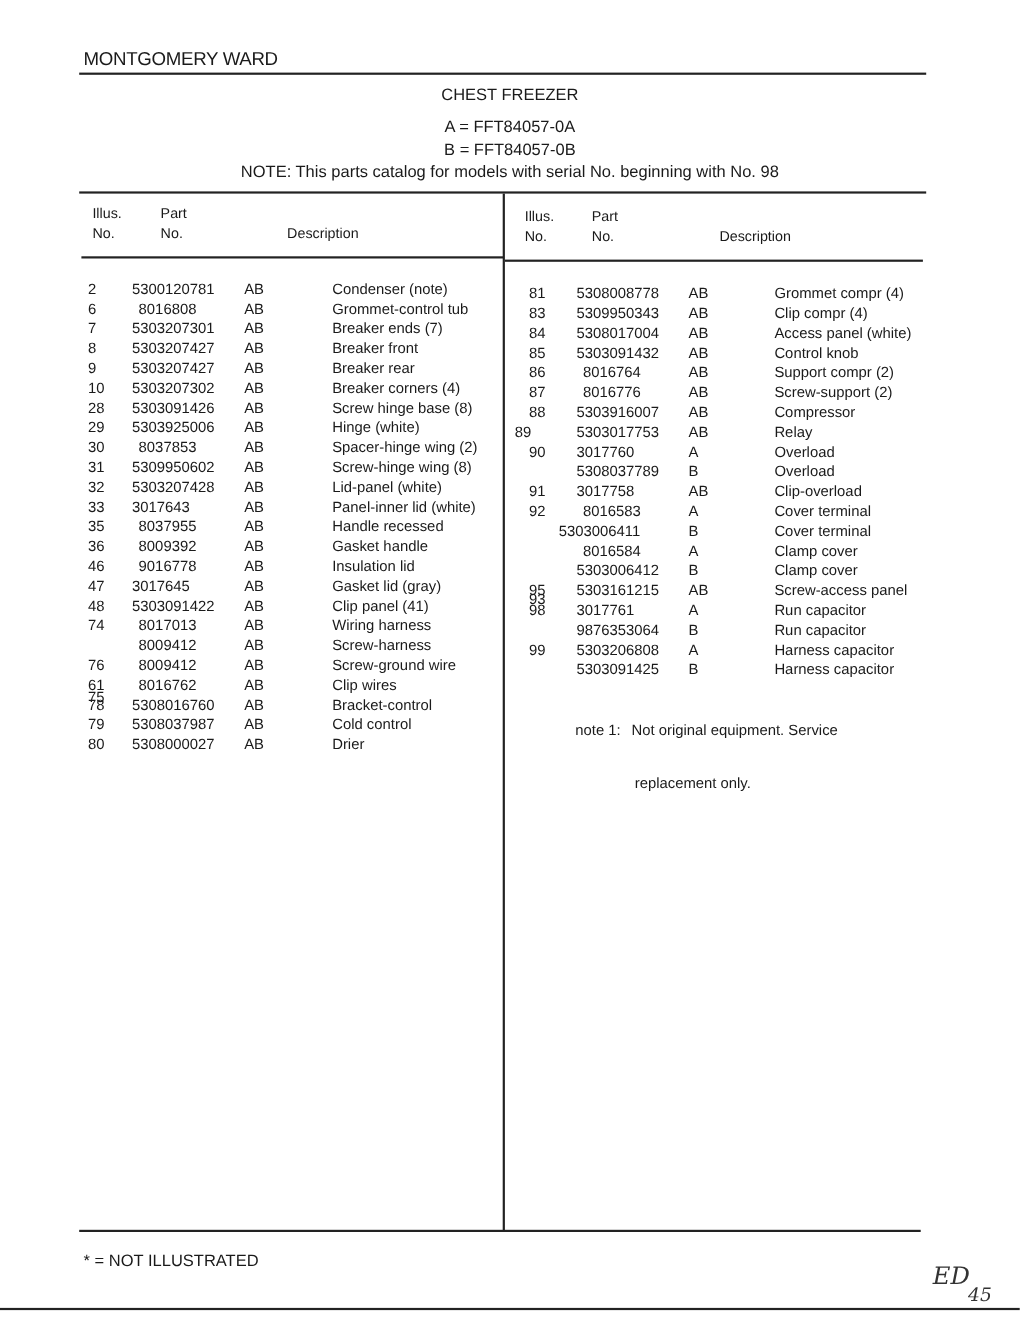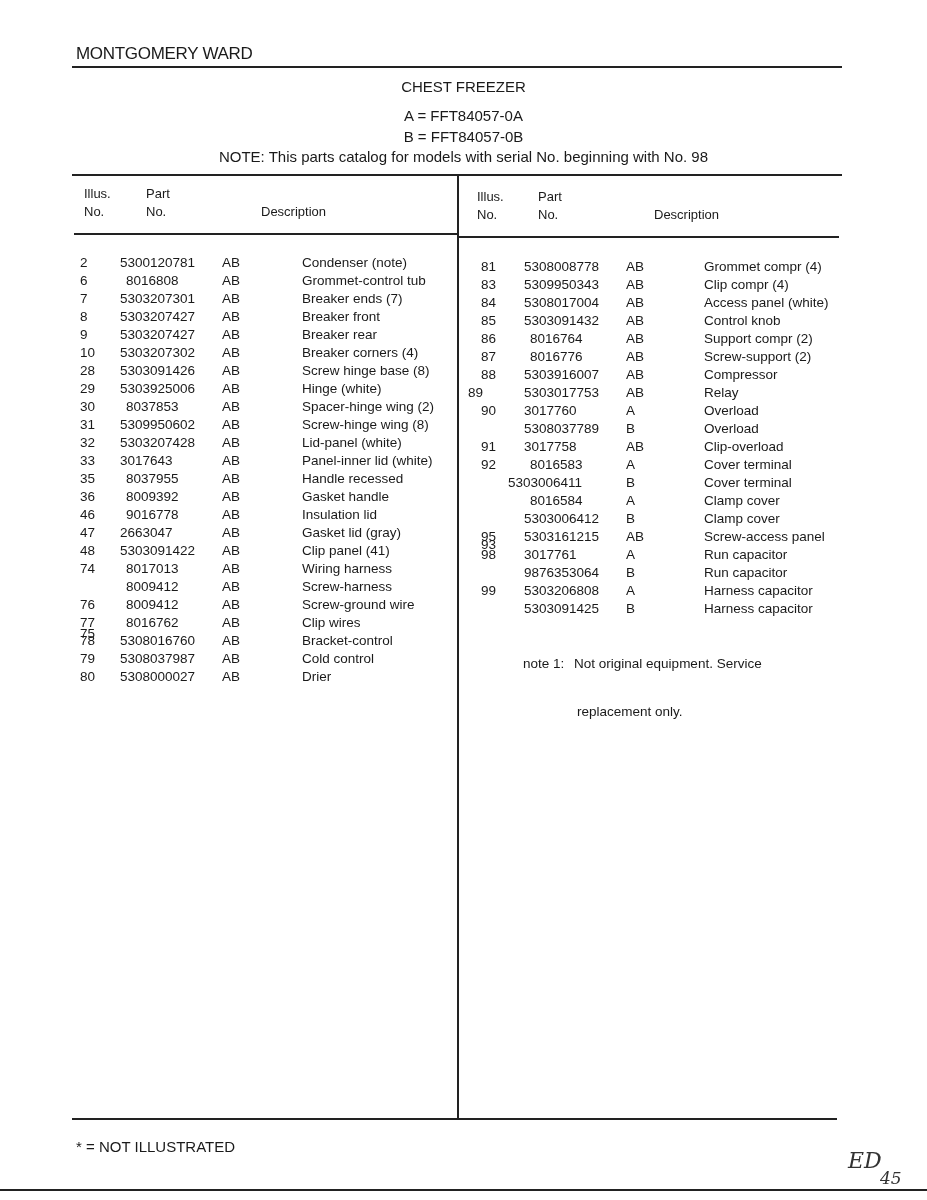--- a/index.html
+++ b/index.html
@@ -139,21 +139,21 @@
       <span style="left: 302px;">Gasket handle</span>
     </div>
     <div class="row" style="left: 0px; top: 506px;">
       <span style="left: 80px;">46</span>
       <span style="left: 126px;">9016778</span>
       <span style="left: 222px;">AB</span>
       <span style="left: 302px;">Insulation lid</span>
     </div>
     <div class="row" style="left: 0px; top: 524px;">
       <span style="left: 80px;">47</span>
-      <span style="left: 120px;">2663047</span>
+      <span style="left: 120px;">3017645</span>
       <span style="left: 222px;">AB</span>
       <span style="left: 302px;">Gasket lid (gray)</span>
     </div>
     <div class="row" style="left: 0px; top: 542px;">
       <span style="left: 80px;">48</span>
       <span style="left: 120px;">5303091422</span>
       <span style="left: 222px;">AB</span>
       <span style="left: 302px;">Clip panel (41)</span>
     </div>
     <div class="row" style="left: 0px; top: 560px;">
@@ -168,21 +168,21 @@
       <span style="left: 222px;">AB</span>
       <span style="left: 302px;">Screw-harness</span>
     </div>
     <div class="row" style="left: 0px; top: 596px;">
       <span style="left: 80px;">76</span>
       <span style="left: 126px;">8009412</span>
       <span style="left: 222px;">AB</span>
       <span style="left: 302px;">Screw-ground wire</span>
     </div>
     <div class="row" style="left: 0px; top: 614px;">
-      <span style="left: 80px;">77</span>
+      <span style="left: 80px;">61</span>
       <span style="left: 126px;">8016762</span>
       <span style="left: 222px;">AB</span>
       <span style="left: 302px;">Clip wires</span>
     </div>
     <div class="row" style="left: 0px; top: 632px;">
       <span style="left: 80px;">78</span>
       <span style="left: 120px;">5308016760</span>
       <span style="left: 222px;">AB</span>
       <span style="left: 302px;">Bracket-control</span>
     </div>

